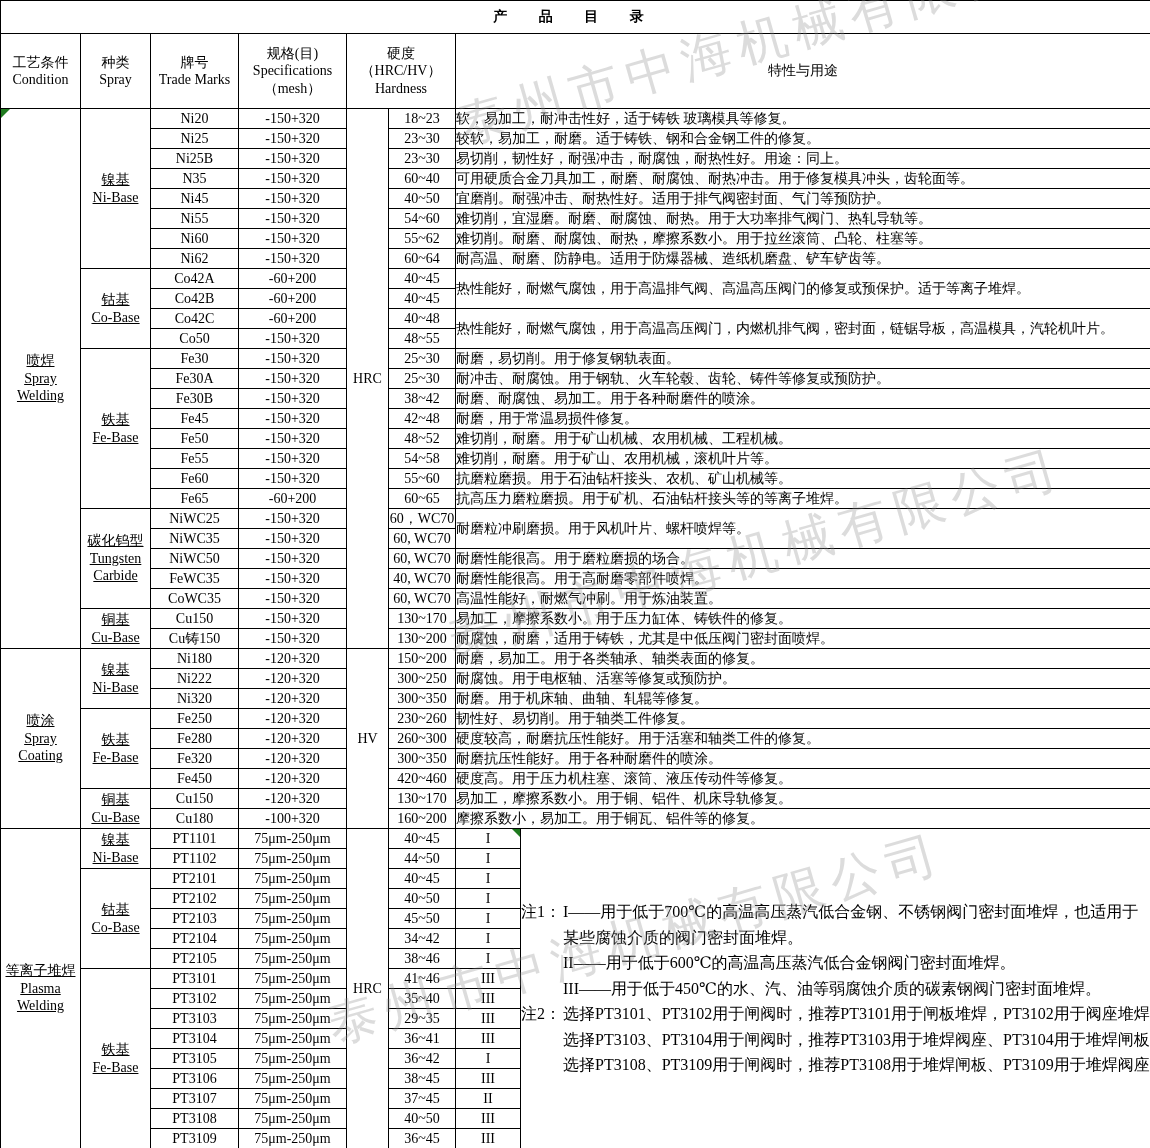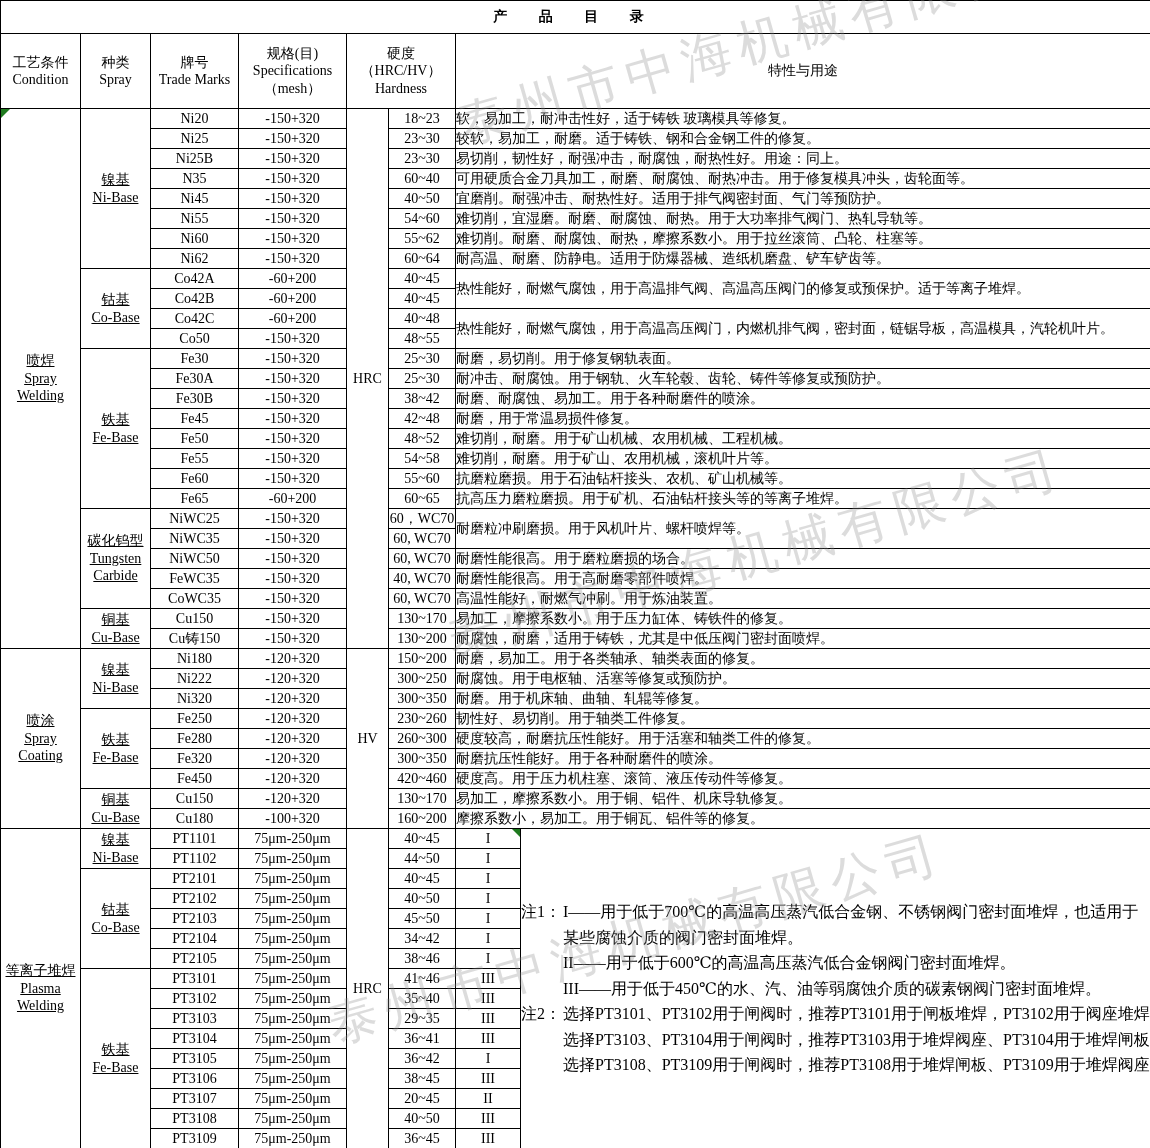--- a/index.html
+++ b/index.html
@@ -401,21 +401,21 @@
         </tr>
         <tr>
           <td class="mark">PT3106</td>
           <td class="spec">75μm-250μm</td>
           <td class="hard">38~45</td>
           <td class="grade">III</td>
         </tr>
         <tr>
           <td class="mark">PT3107</td>
           <td class="spec">75μm-250μm</td>
-          <td class="hard">20~45</td>
+          <td class="hard">37~45</td>
           <td class="grade">II</td>
         </tr>
         <tr>
           <td class="mark">PT3108</td>
           <td class="spec">75μm-250μm</td>
           <td class="hard">40~50</td>
           <td class="grade">III</td>
         </tr>
         <tr>
           <td class="mark">PT3109</td>

